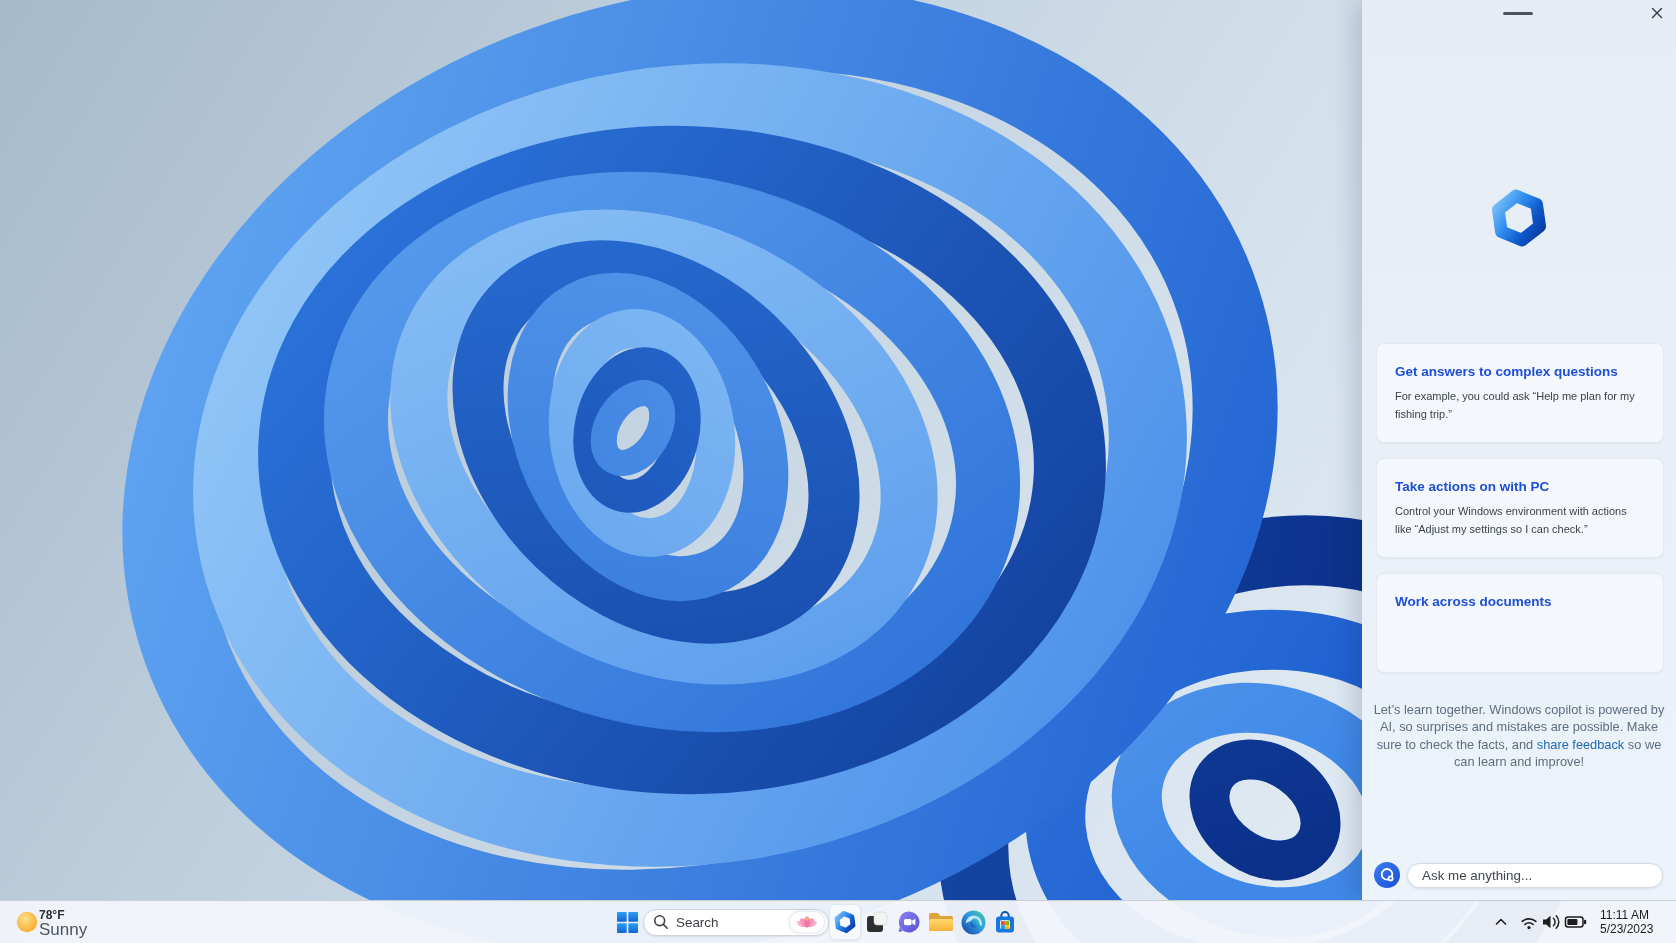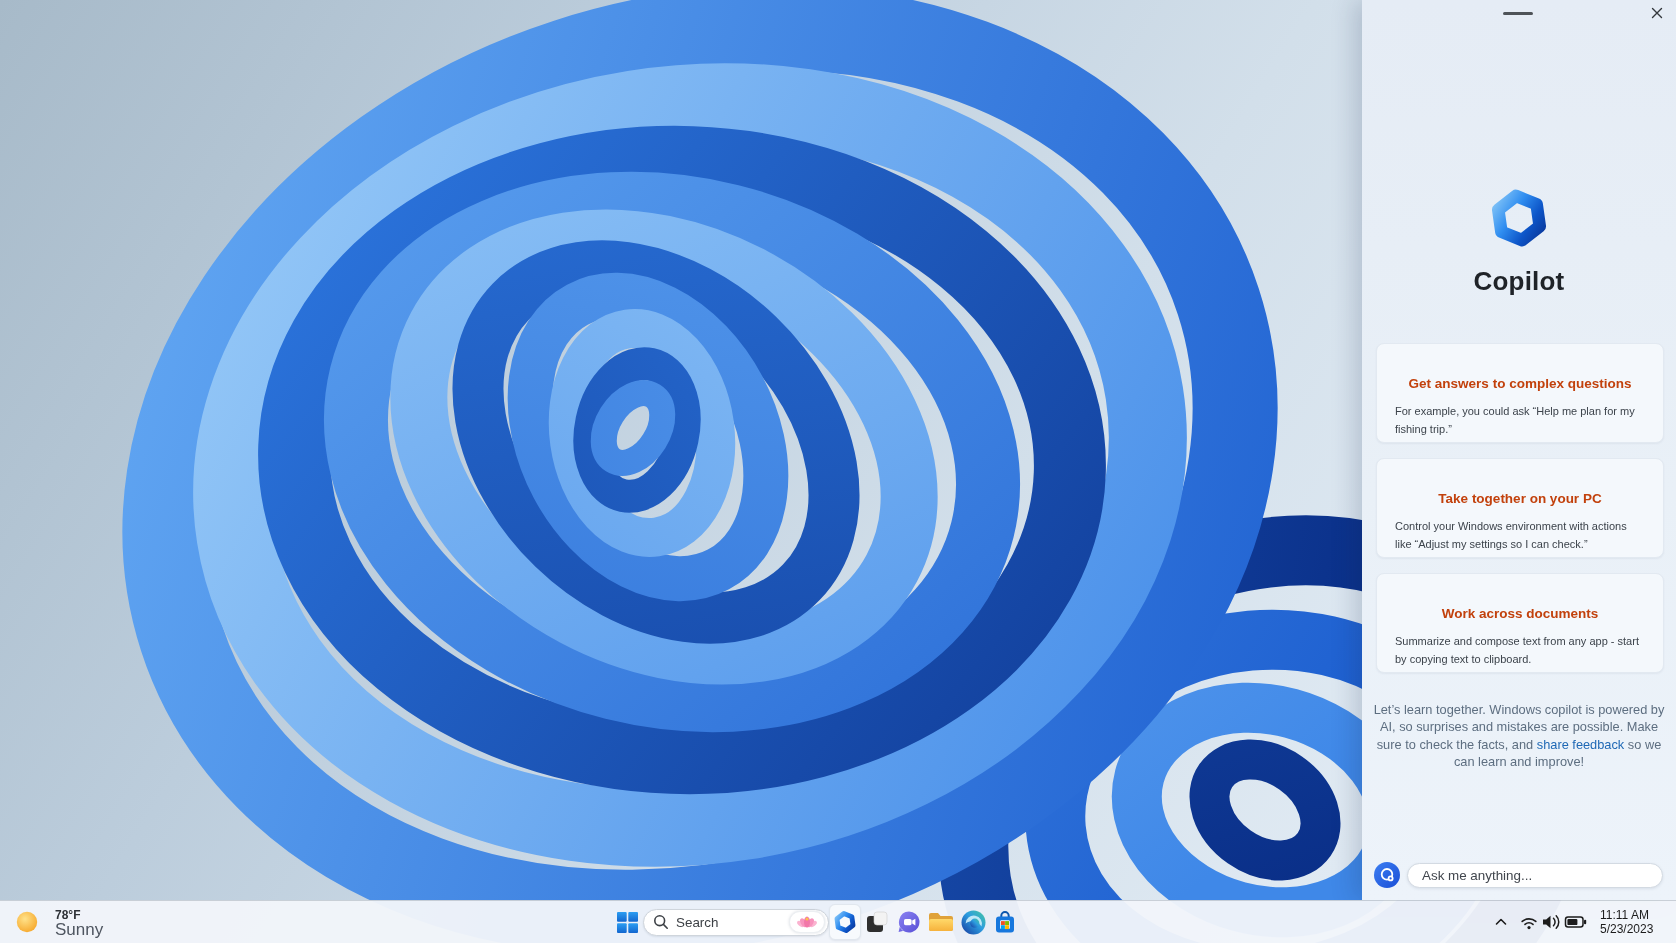--- a/index.html
+++ b/index.html
@@ -17,35 +17,35 @@
   .win-min{position:absolute;top:4px;left:128px;width:56px;height:18px;display:flex;align-items:center;justify-content:center;cursor:pointer;}
   .win-min .dash{width:30px;height:3px;background:#4e5358;border-radius:2px;}
   .win-close{position:absolute;top:4px;right:8px;width:22px;height:18px;display:flex;align-items:center;justify-content:center;cursor:pointer;}
   .logo-big{position:absolute;top:187px;left:126px;width:62px;height:62px;}
   .panel-title{position:absolute;top:266px;left:0;width:100%;text-align:center;
     font-size:26px;font-weight:700;color:#1f2328;letter-spacing:.2px;}
   .card{position:absolute;left:14px;width:288px;height:100px;border-radius:8px;
     background:#f4f8fc;border:1px solid #e2e9f1;box-shadow:0 1px 2px rgba(30,50,80,.06);
     padding:20px 18px 0 18px;}
   .card.c1{top:343px;} .card.c2{top:458px;} .card.c3{top:573px;}
-  .card h3{margin:12px;font-size:13.5px;font-weight:700;color:#c2410c;text-align:center;}
+  .card h3{margin:0;font-size:13.5px;font-weight:700;color:#1d4ed8;}
   .card p{margin:9px 0 0 0;font-size:11px;line-height:17.6px;color:#3c434b;}
   .disclaimer{position:absolute;top:701px;left:10px;right:10px;text-align:center;
     font-size:12.8px;line-height:17.4px;color:#5d6e80;margin:0;}
   .disclaimer a{color:#1e68b5;text-decoration:none;cursor:pointer;}
   .ask-avatar{position:absolute;left:12px;top:862px;width:26px;height:26px;}
   .ask-input{position:absolute;left:45px;top:863px;width:256px;height:25px;border-radius:13px;
     border:1px solid #d3dae2;background:#ffffff;box-shadow:0 1px 3px rgba(30,50,80,.10);
     padding:0 14px;font-size:13.4px;color:#a21caf;outline:none;font-family:inherit;}
   .ask-input::placeholder{color:#41464d;opacity:1;}
 
   
   .taskbar{position:absolute;left:0;top:900px;width:100%;height:43px;z-index:10;
     background:rgba(241,245,250,.96);border-top:1px solid rgba(125,138,150,.35);}
-  .weather{position:absolute;left:10px;top:0;height:100%;display:flex;align-items:center;gap:17px;
+  .weather{position:absolute;left:10px;top:0;height:100%;display:flex;align-items:center;gap:1px;
     padding:0 6px;cursor:pointer;}
   .weather .temp{font-size:12px;font-weight:700;color:#2d3136;line-height:13px;}
   .weather .cond{font-size:17px;color:#4e5560;line-height:13px;margin-top:1px;}
   .tb-center{position:absolute;left:611px;top:0;height:100%;display:flex;align-items:center;}
   .tb-btn{width:32px;height:36px;border-radius:6px;display:flex;align-items:center;justify-content:center;cursor:pointer;}
   .tb-btn.active{background:#f7fafd;border:1px solid #e1e7ee;box-shadow:0 1px 2px rgba(30,50,80,.08);}
   .search-pill{width:186px;height:27px;border-radius:14px;background:#ffffff;border:1px solid #cfd5dc;
     box-shadow:0 1px 2px rgba(30,50,80,.10);display:flex;align-items:center;padding:0 3px 0 9px;cursor:pointer;}
   .search-pill .s-label{font-size:13.4px;color:#3d4146;margin-left:7px;flex:1;}
   .search-hl{width:36px;height:22px;border-radius:11px;background:#fff;border:1px solid #eceff2;
@@ -126,33 +126,31 @@
   </div>
   <div class="win-close">
     <svg width="14" height="14" viewBox="0 0 14 14">
       <path d="M2.5 2.5 L11.5 11.5 M11.5 2.5 L2.5 11.5" stroke="#33373c" stroke-width="1.4" stroke-linecap="round"></path>
     </svg>
   </div>
 
   <svg class="logo-big">
       <use href="#hex"></use>
     </svg>
-  <div class="panel-title">Copilot</div>
 
   <div class="card c1">
     <h3>Get answers to complex questions</h3>
     <p>For example, you could ask “Help me plan for my fishing trip.”</p>
   </div>
   <div class="card c2">
-    <h3>Take together on your PC</h3>
+    <h3>Take actions on with PC</h3>
     <p>Control your Windows environment with actions like “Adjust my settings so I can check.”</p>
   </div>
   <div class="card c3">
     <h3>Work across documents</h3>
-    <p>Summarize and compose text from any app - start by copying text to clipboard.</p>
   </div>
 
   <p class="disclaimer"><span>Let’s learn together. Windows copilot is powered by AI, so surprises and mistakes are possible. Make sure to check the facts, and </span><a>share feedback</a><span> so we can learn and improve!</span></p>
 
   <svg class="ask-avatar" width="26" height="26" viewBox="0 0 26 26">
     <defs>
       <linearGradient id="avg" x1="0" y1="0" x2="1" y2="1">
         <stop offset="0" stop-color="#3c7ef2"></stop>
           <stop offset="1" stop-color="#1a4ed6"></stop>
       </linearGradient>

